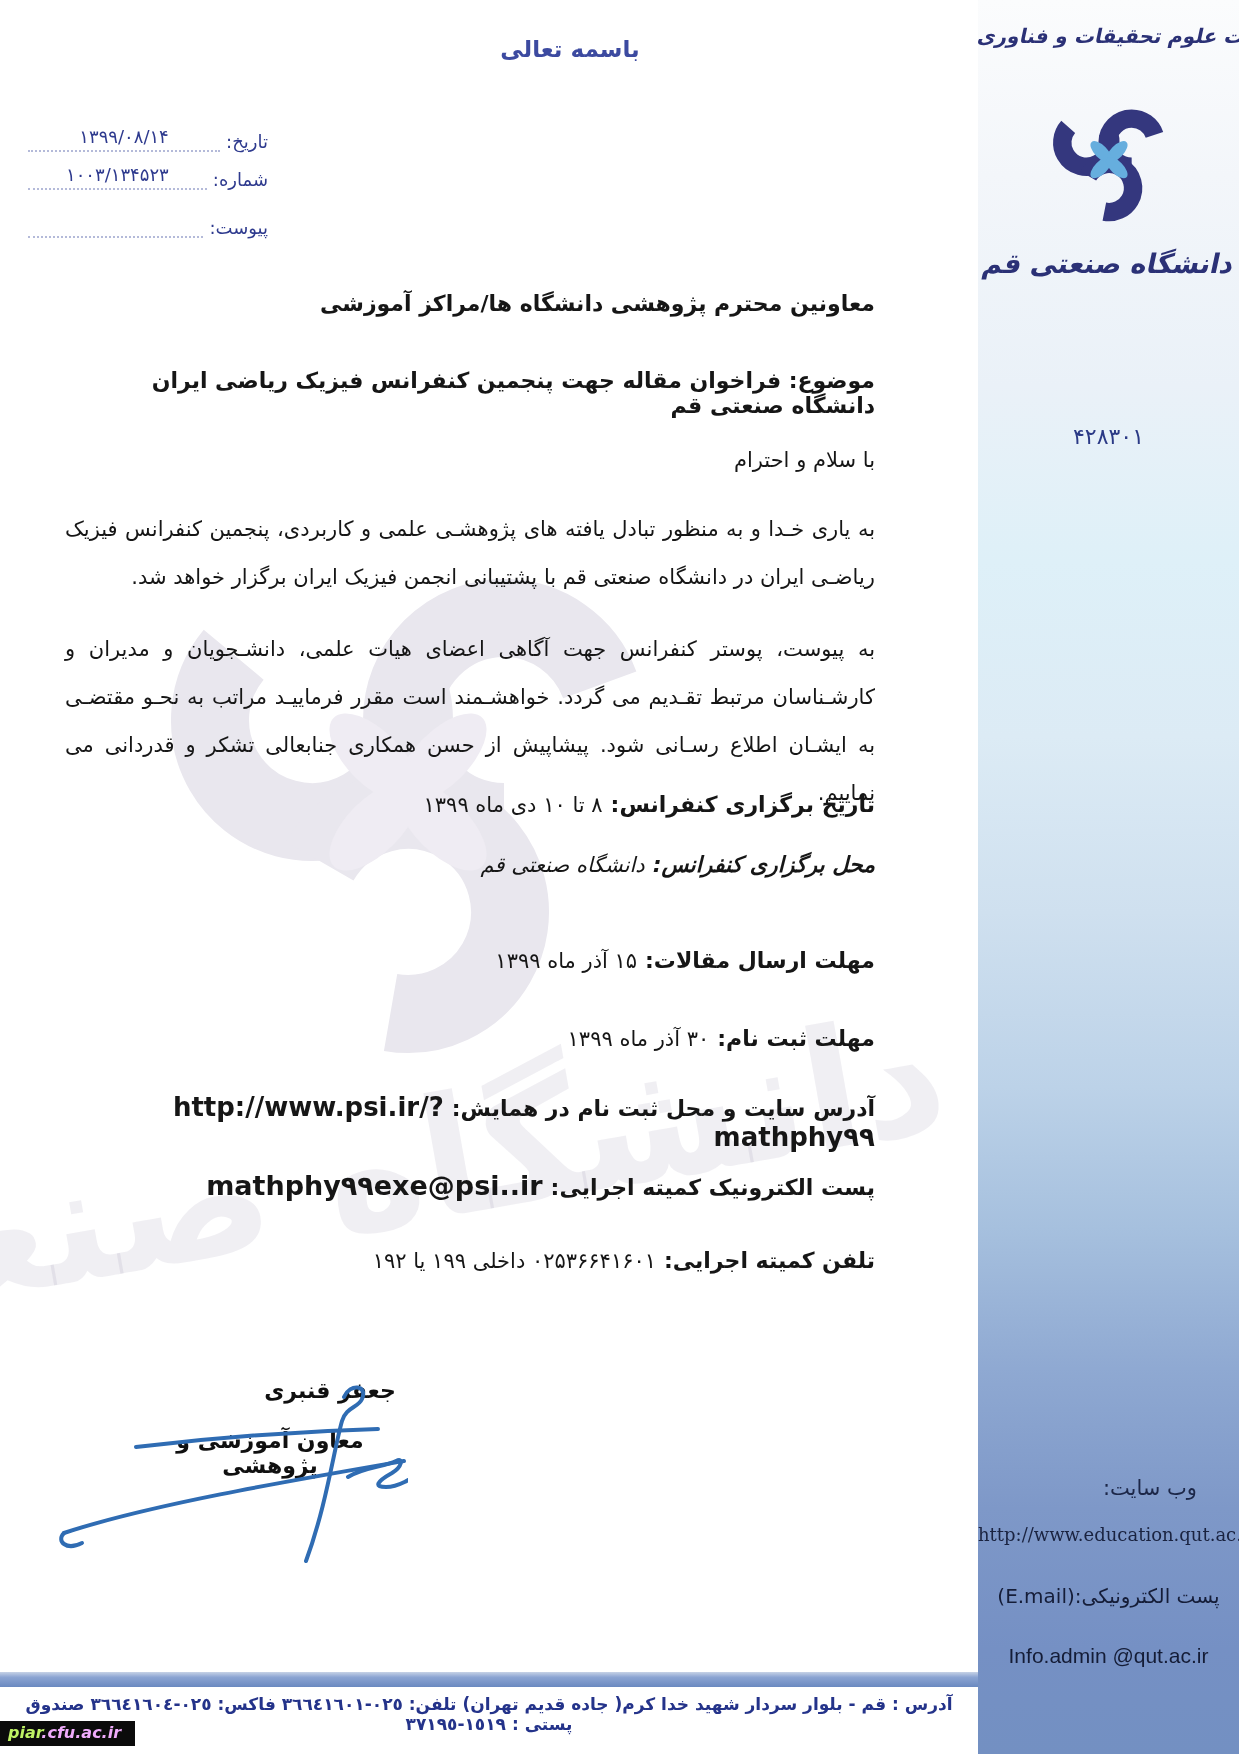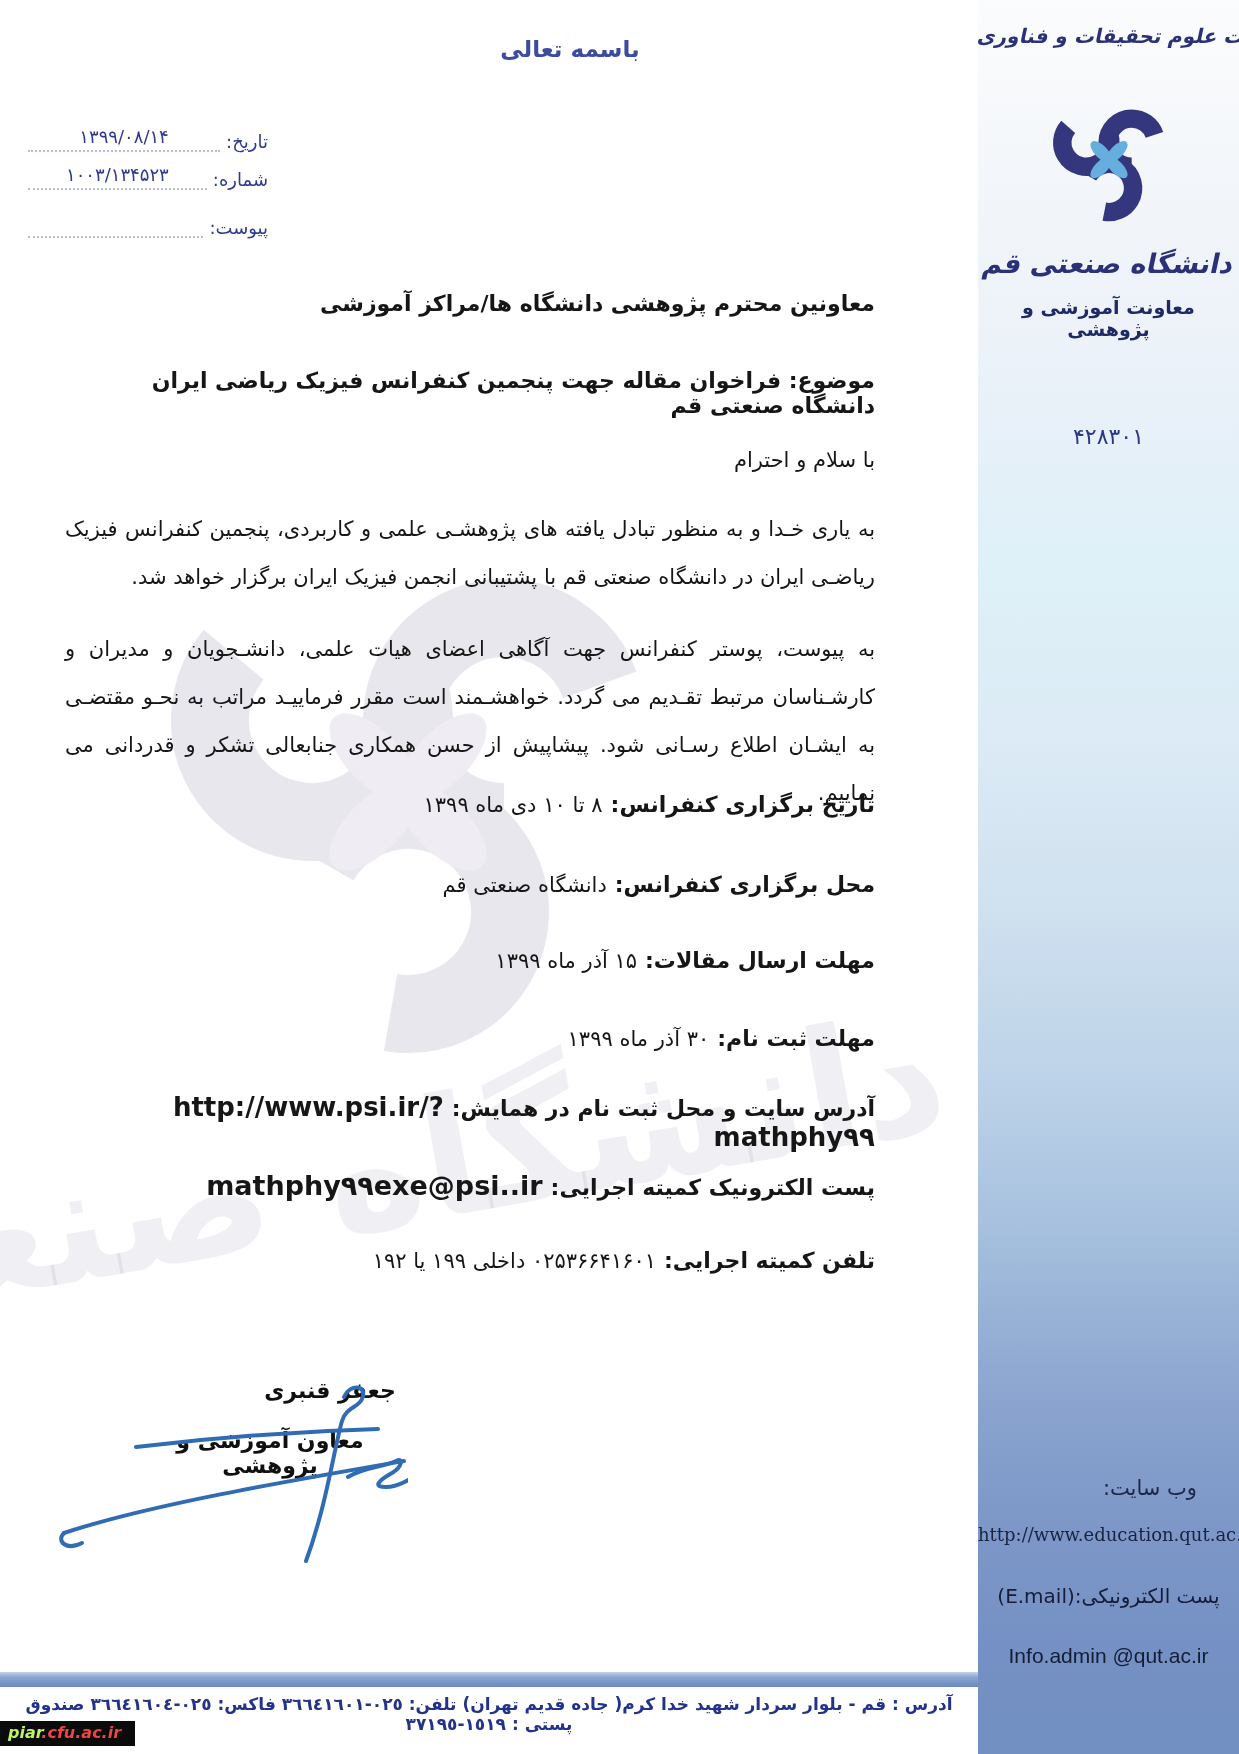--- a/index.html
+++ b/index.html
@@ -46,21 +46,21 @@
     font-weight:bold;font-size:22px;color:#101010;}
   .sig-svg{position:absolute;top:1385px;left:48px;}
   
   .footer-bar{position:absolute;top:1672px;left:0;width:978px;height:15px;
     background:linear-gradient(180deg,#c6d2e6 0%,#8ba4d2 35%,#6a89c0 100%);}
   .footer-address{position:absolute;top:1694px;left:0;width:978px;text-align:center;
     direction:rtl;font-weight:bold;font-size:17px;color:#24338a;}
   .badge{position:absolute;top:1721px;left:0;background:#0b0b0b;padding:2px 14px 4px 8px;
     font-size:16px;font-weight:bold;font-style:italic;}
   .badge .p1{color:#bef264;margin-top:44px;}
-  .badge .p2{color:#ef4444;}
+  .badge .p2{color:#f0abfc;}
 </style>
 </head>
 <body>
 
 <div class="page">
 
   <svg class="wm-logo" width="720" height="740" viewBox="0 0 120 120">
     <g fill="none" stroke="#e9e7ee" stroke-width="13">
       <circle cx="44" cy="40" r="17" stroke-dasharray="74 33" transform="rotate(-30 44 40)"></circle>
       <circle cx="76" cy="40" r="17" stroke-dasharray="74 33" transform="rotate(90 76 40)"></circle>
@@ -86,21 +86,20 @@
         </g>
         <g transform="translate(60,52) rotate(45)" fill="#66aede">
           <ellipse cy="-8" rx="4.5" ry="9.5"></ellipse>
             <ellipse cy="8" rx="4.5" ry="9.5"></ellipse>
           <ellipse cx="-8" rx="9.5" ry="4.5"></ellipse>
             <ellipse cx="8" rx="9.5" ry="4.5"></ellipse>
         </g>
       </svg>
     </div>
     <div class="side-item uni-name">دانشگاه صنعتی قم</div>
-    <div class="side-item deputy">معاونت آموزشی و پژوهشی</div>
     <div class="side-item stamp">۴۲۸۳۰۱</div>
     <div class="side-item web-label">وب سایت:</div>
     <div class="side-item web-url">http://www.education.qut.ac.ir</div>
     <div class="side-item email-label">پست الکترونیکی:(E.mail)</div>
     <div class="side-item email-value">Info.admin @qut.ac.ir</div>
   </div>
 
   <div class="bismillah">باسمه تعالی</div>
 
   <div class="meta">
@@ -120,21 +119,21 @@
 
   <div class="l b" style="top:291px;font-size:22px;">معاونین محترم پژوهشی دانشگاه ها/مراکز آموزشی</div>
   <div class="l" style="top:448px;font-size:21px;">با سلام و احترام</div>
   <div class="l b" style="top:368px;font-size:22px;">موضوع: فراخوان مقاله جهت پنجمین کنفرانس فیزیک ریاضی ایران دانشگاه صنعتی قم</div>
   <div class="l para" style="top:505px;">به یاری خـدا و به منظور تبادل یافته های پژوهشـی علمی و کاربردی، پنجمین کنفرانس فیزیک ریاضـی ایران در دانشگاه صنعتی قم با پشتیبانی انجمن فیزیک ایران برگزار خواهد شد.</div>
   <div class="l para" style="top:625px;">به پیوست، پوستر کنفرانس جهت آگاهی اعضای هیات علمی، دانشـجویان و مدیران و کارشـناسان مرتبط تقـدیم می گردد. خواهشـمند است مقرر فرماییـد مراتب به نحـو مقتضـی به ایشـان اطلاع رسـانی شود. پیشاپیش از حسن همکاری جنابعالی تشکر و قدردانی می نماییم.</div>
 
   <div class="l detail-line" style="top:792px;">
     <span class="dlabel">تاریخ برگزاری کنفرانس:</span><span>۸ تا ۱۰ دی ماه ۱۳۹۹</span>
   </div>
-  <div class="l detail-line" style="top:872px;">
+  <div class="l detail-line" style="top:852px;font-style:italic;">
     <span class="dlabel">محل برگزاری کنفرانس:</span><span>دانشگاه صنعتی قم</span>
   </div>
   <div class="l detail-line" style="top:948px;">
     <span class="dlabel">مهلت ارسال مقالات:</span><span>۱۵ آذر ماه ۱۳۹۹</span>
   </div>
   <div class="l detail-line" style="top:1026px;">
     <span class="dlabel">مهلت ثبت نام:</span><span>۳۰ آذر ماه ۱۳۹۹</span>
   </div>
   <div class="l detail-line" style="top:1092px;">
     <span class="dlabel">آدرس سایت و محل ثبت نام در همایش:</span><span class="latin-big">http://www.psi.ir/?mathphy۹۹</span>

